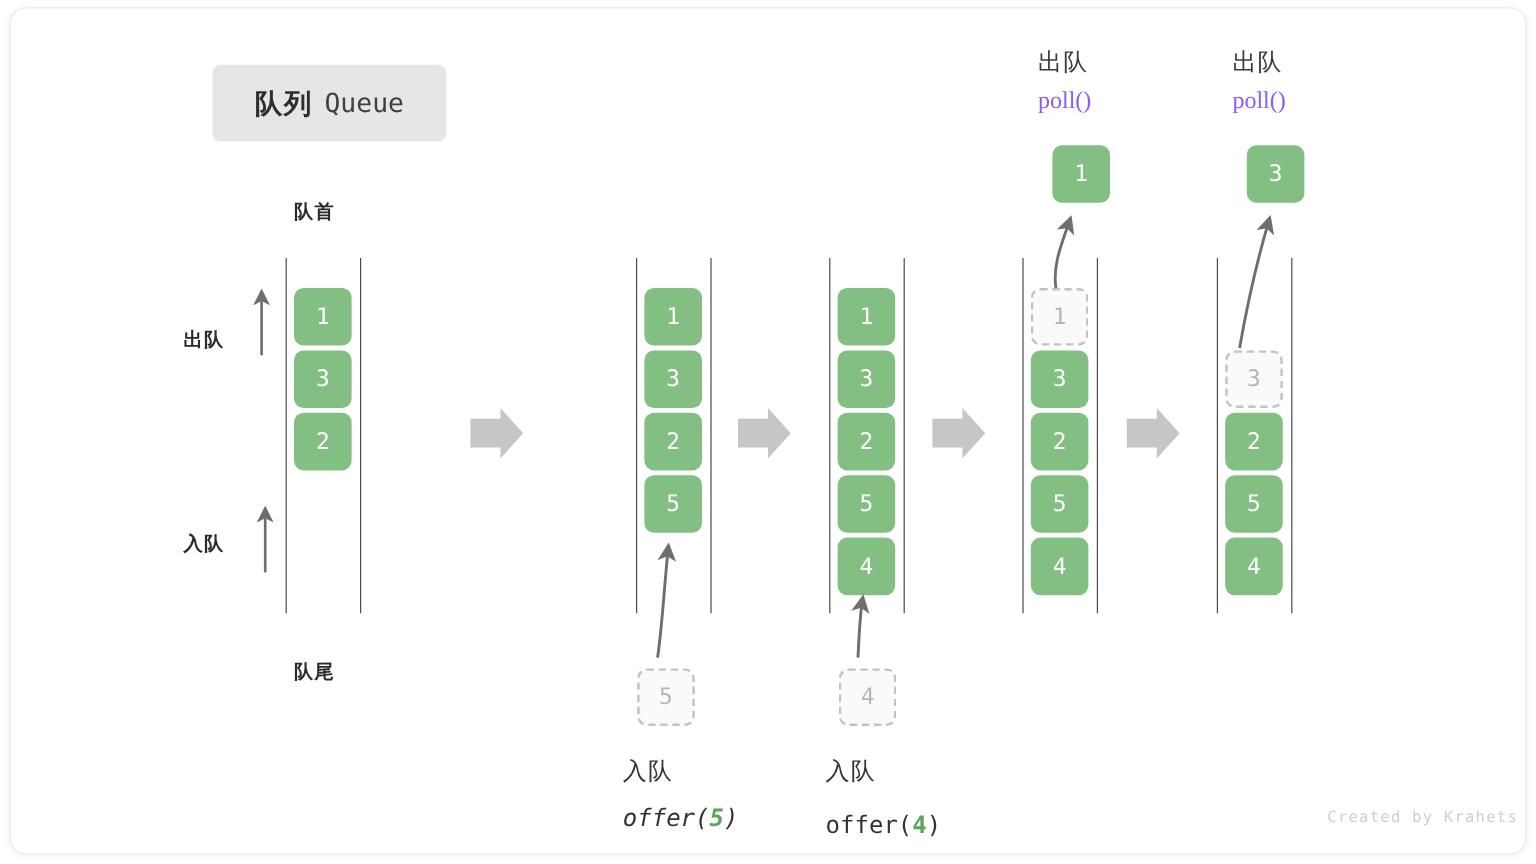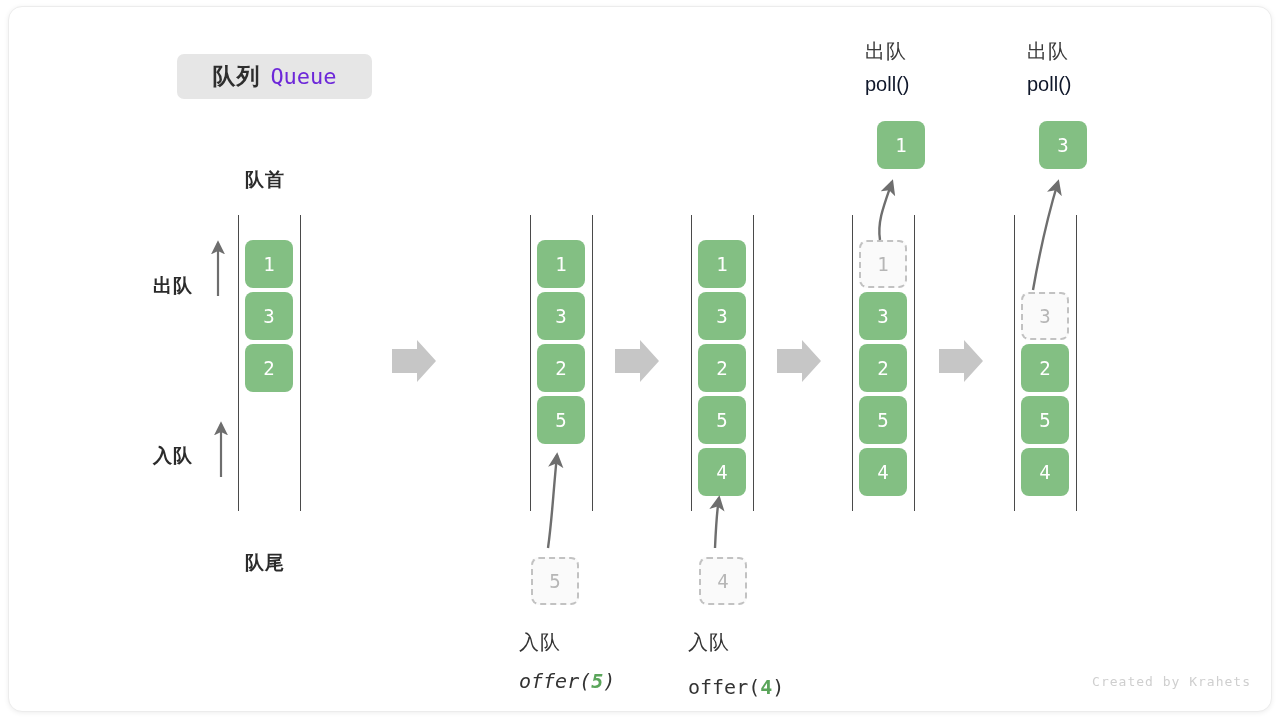--- a/index.html
+++ b/index.html
@@ -6,49 +6,49 @@
   body{width:1280px;height:720px;overflow:hidden;
        font-family:"Liberation Sans","DejaVu Sans",sans-serif;}
 
   #canvas{position:absolute;left:8px;top:6px;width:1262px;height:704px;
           background:#fff;border:1px solid #ececec;border-radius:14px;
           box-shadow:0 1px 5px rgba(0,0,0,0.07);}
 
   .abs{position:absolute;}
 
   
-  #title-badge{left:168px;top:47px;width:195px;height:45px;background:#e6e6e6;
+  #title-badge{left:168px;top:47px;width:195px;height:64px;background:#e6e6e6;
                border-radius:7px;display:flex;align-items:center;justify-content:center;}
   #title-badge .cn{font-size:23px;font-weight:bold;color:#2e2e2e;letter-spacing:1px;}
-  #title-badge .en{font-size:22px;color:#6d28d9;
+  #title-badge .en{font-size:22px;color:#404040;
                    font-family:"DejaVu Sans Mono","Liberation Mono",monospace;margin-left:10px;}
 
   
-  .lbl-bold{font-size:19px;font-weight:bold;color:#2b2b2b;letter-spacing:1px;white-space:nowrap;}
+  .lbl-bold{font-size:16px;font-weight:bold;color:#2b2b2b;letter-spacing:1px;white-space:nowrap;}
   .hdr-cn{font-size:20px;color:#3a3a3a;white-space:nowrap;letter-spacing:1px;}
-  .hdr-mono{font-size:20px;color:#0f172a;white-space:nowrap;
-            font-family:Liberation Sans, sans-serif;}
+  .hdr-mono{font-size:20px;color:#8b5cf6;white-space:nowrap;
+            font-family:Liberation Serif, serif;}
   .op-cn{font-size:20px;color:#333;white-space:nowrap;letter-spacing:1px;}
   .op-mono{font-size:20px;color:#333;white-space:nowrap;
            font-family:"DejaVu Sans Mono","Liberation Mono",monospace;}
   .op-mono b{color:#5aa55a;font-weight:bold;}
 
   
   .rail{width:1px;background:#4a4a4a;}
 
   
   .cell{width:48px;height:48px;border-radius:8px;background:#83bf83;
         display:flex;align-items:center;justify-content:center;
         color:#ffffff;font-size:19px;
         font-family:"DejaVu Sans Mono","Liberation Mono",monospace;}
   .cell.ghost{background:#fafafa;border:2px dashed #c2c2c2;color:#b6b6b6;
               box-sizing:border-box;}
 
   
-  #credit{right:20px;bottom:22px;font-size:13px;color:#cfcfcf;letter-spacing:1px;
+  #credit{right:6px;bottom:22px;font-size:13px;color:#cfcfcf;letter-spacing:1px;
           font-family:"DejaVu Sans Mono","Liberation Mono",monospace;}
 
   svg{position:absolute;left:0;top:0;width:1280px;height:720px;
       pointer-events:none;overflow:visible;}
 </style>
 </head>
 <body>
 
 <div id="canvas">
 

